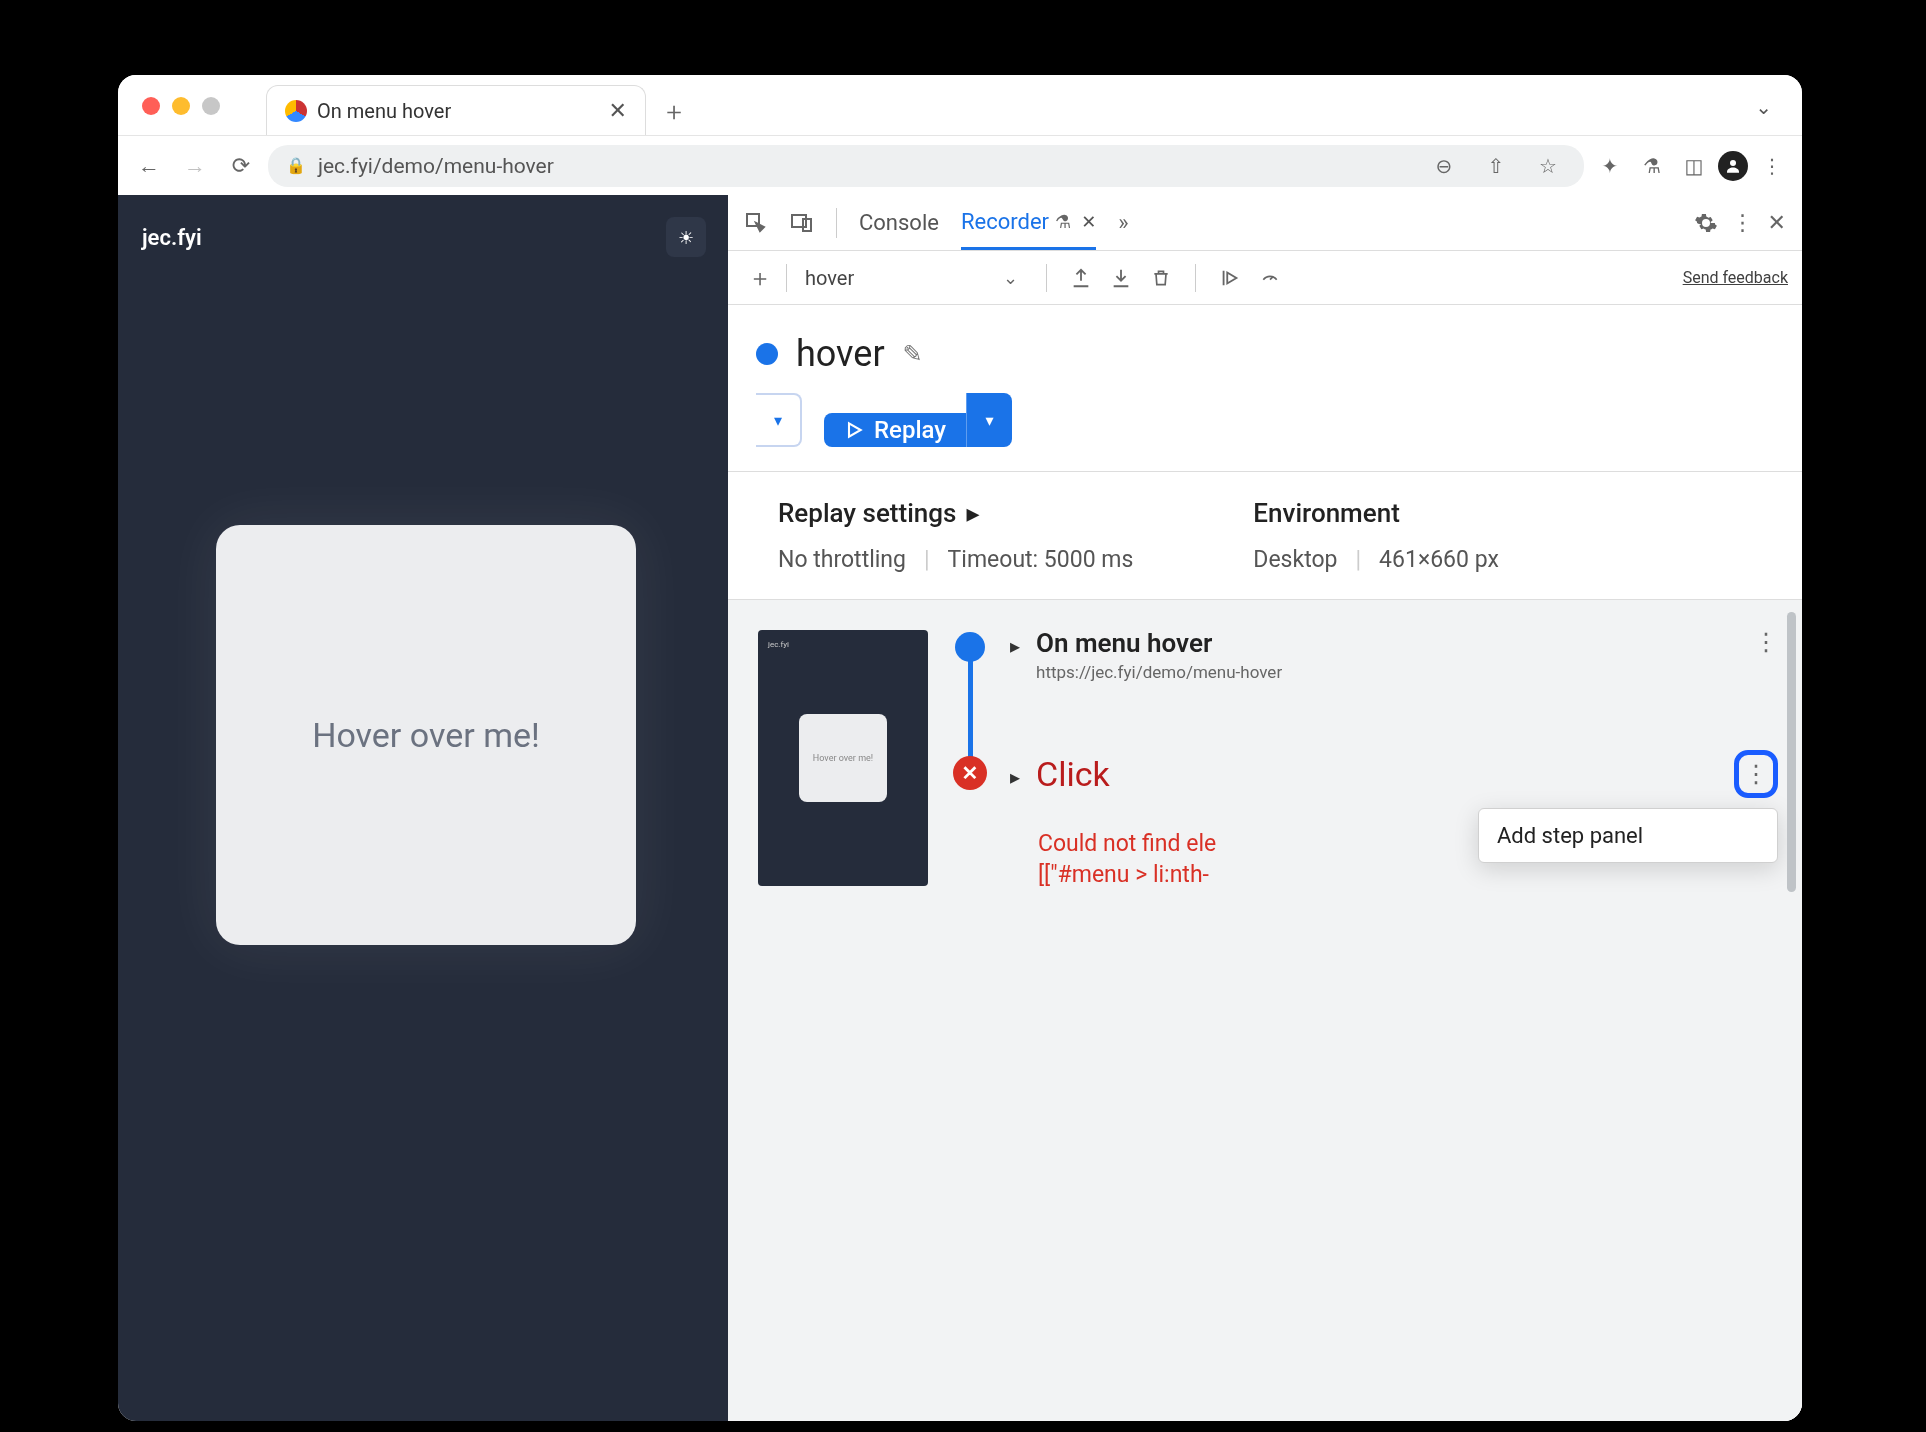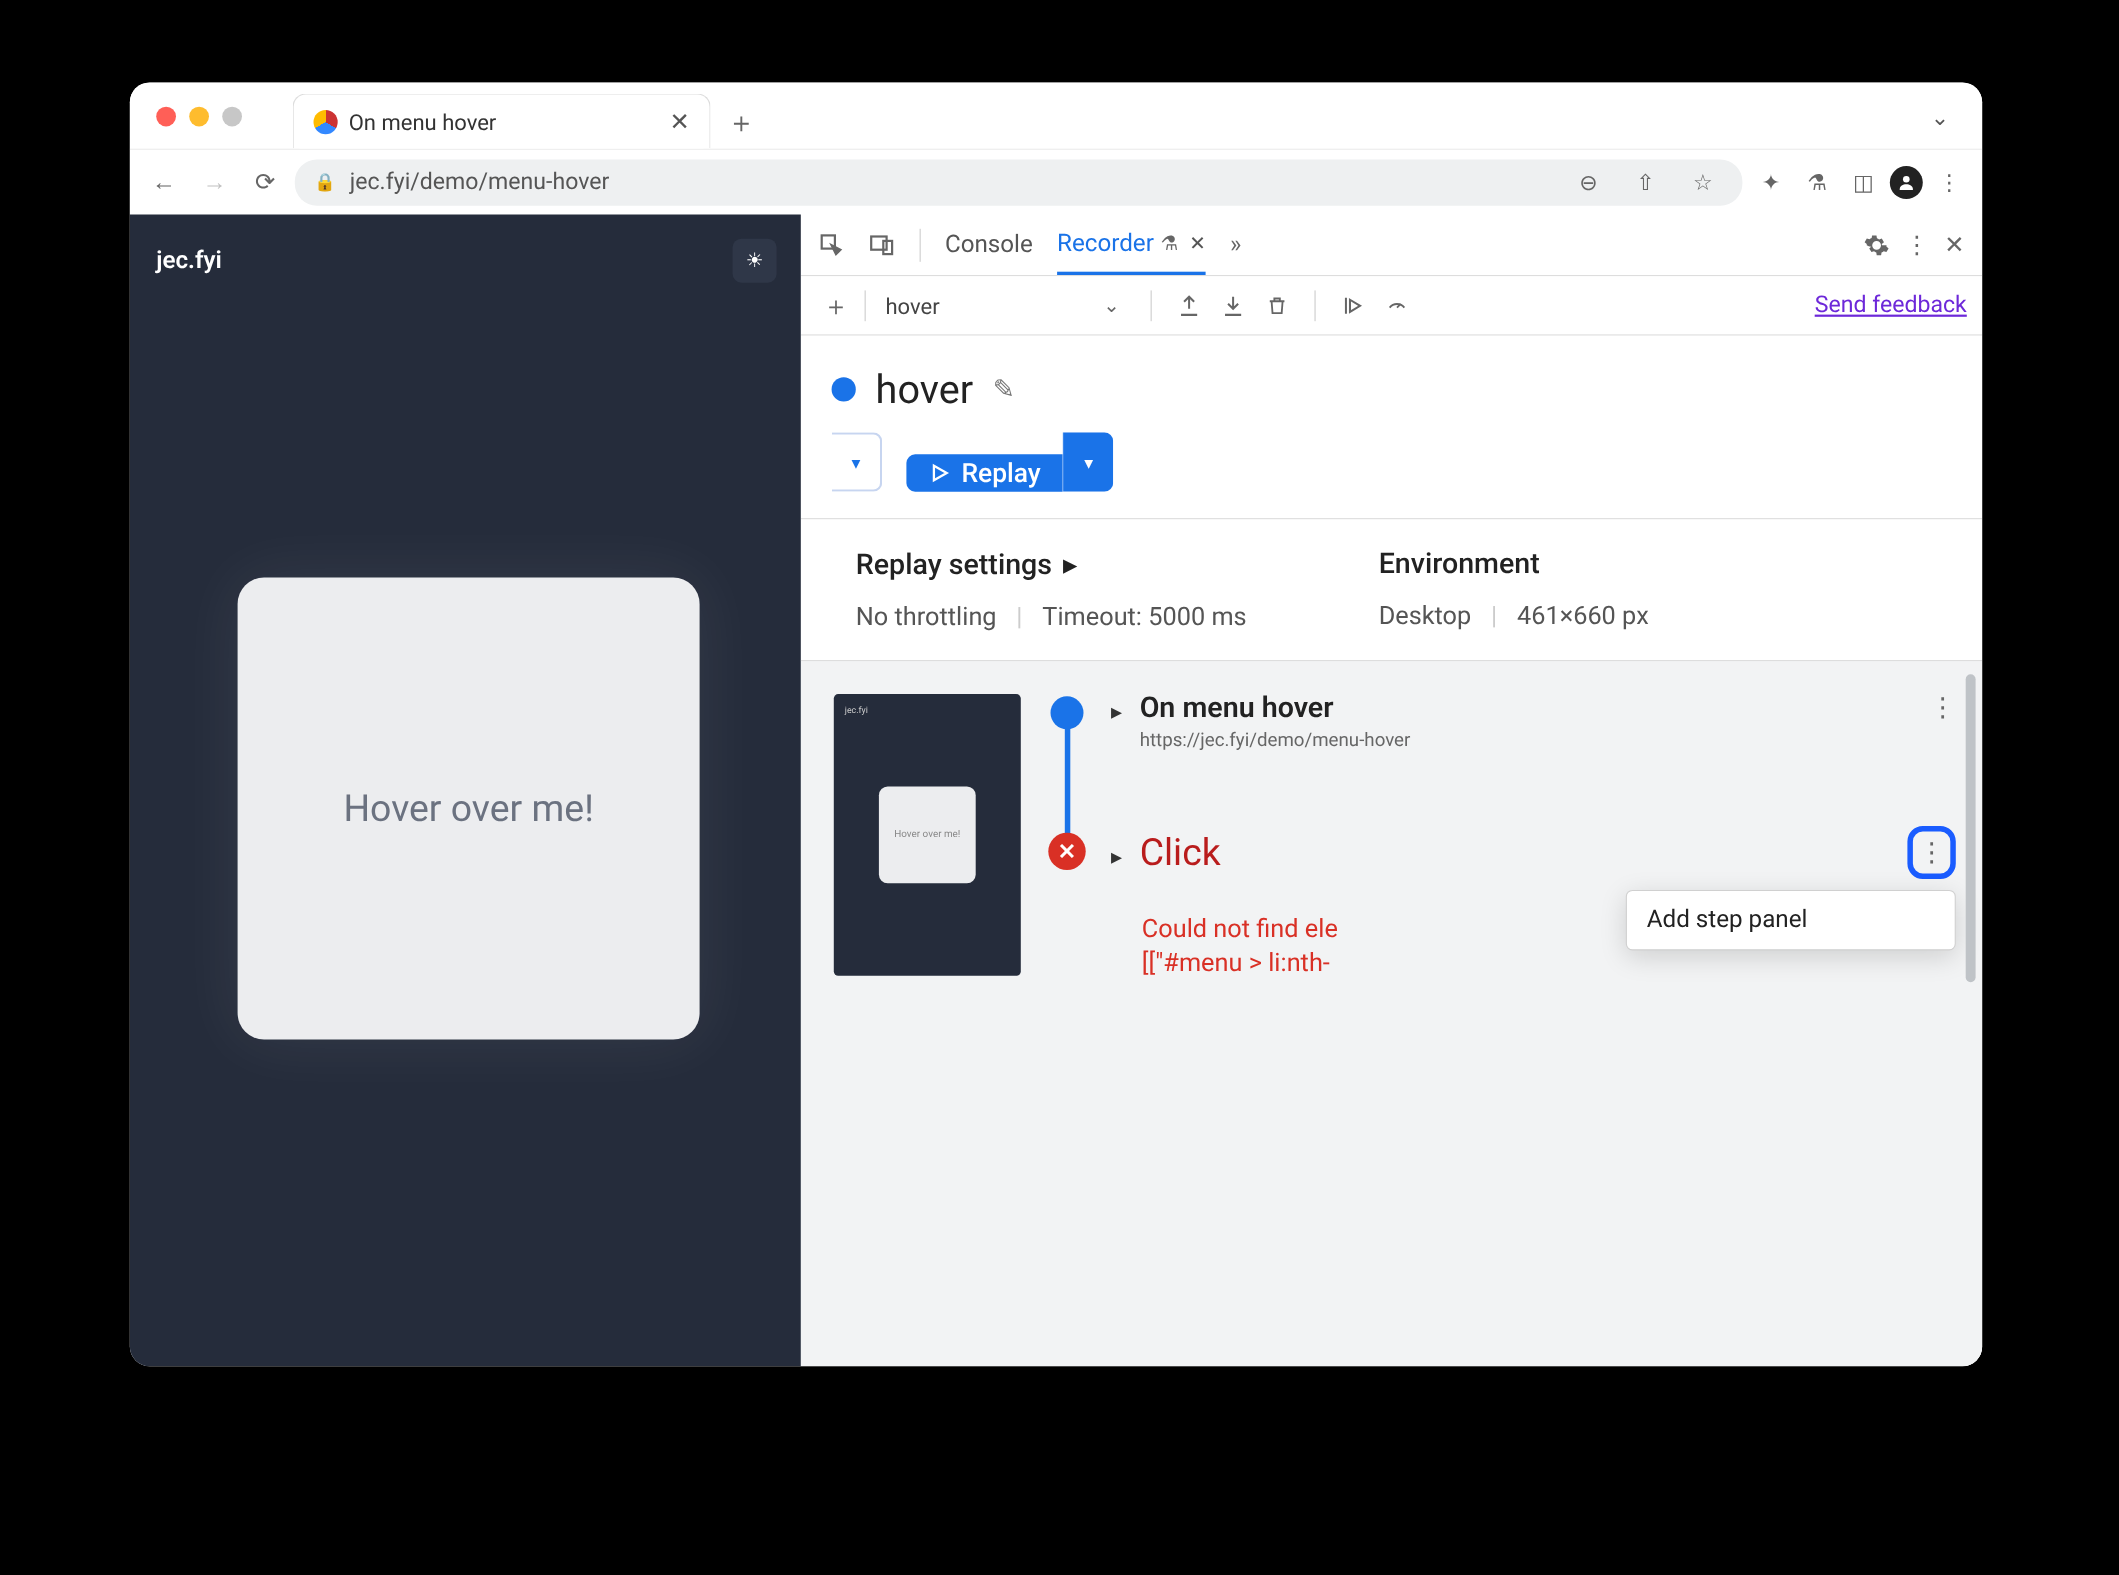--- a/index.html
+++ b/index.html
@@ -1,18 +1,18 @@
 <!DOCTYPE html>
 <html><head>
 <meta charset="utf-8">
 <style>
   * { box-sizing: border-box; margin: 0; padding: 0; font-family: -apple-system, BlinkMacSystemFont, "Segoe UI", Roboto, Arial, sans-serif; }
   body { background: #000; width: 1926px; height: 1432px; position: relative; }
   .window {
-    position: absolute; left: 118px; top: 75px; width: 1684px; height: 1167px;
+    position: absolute; left: 118px; top: 75px; width: 1684px; height: 1346px;
     background: #fff; border-radius: 18px; overflow: hidden; box-shadow: 0 0 0 1px rgba(0,0,0,0.05);
   }
   
   .tabstrip { height: 60px; background: #fff; display: flex; align-items: flex-end; padding: 0 18px; position: relative; }
   .traffic { display:flex; gap:12px; align-items:center; position:absolute; left:24px; top:22px;}
   .tl { width:18px; height:18px; border-radius:50%; }
   .tl.red{background:#ff5f57;} .tl.yellow{background:#febc2e;} .tl.gray{background:#c7c7c7;}
   .tab { display:flex; align-items:center; gap:10px; height:50px; padding:0 18px; margin-left:130px; border:1px solid #ddd; border-bottom:none; border-radius:12px 12px 0 0; background:#fff; min-width:380px; position:relative;}
   .tab .favicon { width:22px; height:22px; border-radius:50%; background: conic-gradient(#c33 0 120deg,#38f 120deg 240deg,#fb0 240deg 360deg); }
   .tab .title { font-size:20px; color:#333; flex:1;}
@@ -43,21 +43,21 @@
   .dt-tab .x{font-size:18px; color:#555;margin-left:4px;}
   .dt-right{margin-left:auto; display:flex; gap:14px; align-items:center;}
   .dt-icon{color:#666; font-size:22px;}
   
   .rec-bar { height:54px; border-bottom:1px solid #ddd; display:flex; align-items:center; padding:0 14px; gap:8px; font-size:20px; color:#444;}
   .rec-bar .plus{width:36px; height:36px; display:flex; align-items:center; justify-content:center; font-size:24px; color:#666;}
   .rec-bar .recname{flex:0 0 auto; min-width:200px; padding:4px 10px;}
   .rec-bar .chev{font-size:18px; color:#666; margin-right:10px;}
   .rec-bar .vsep{width:1px; height:28px; background:#ccc; margin:0 10px;}
   .rec-bar .ricon2{width:32px; height:32px; display:flex; align-items:center; justify-content:center; color:#666; font-size:22px;}
-  .rec-bar .sendfb{margin-left:auto; text-decoration:underline; color:#6d28d9; font-size:21px;}
+  .rec-bar .sendfb{margin-left:auto; text-decoration:underline; color:#404040; font-size:16px;}
   
   .titlearea { padding:28px 28px 18px 28px; display:flex; align-items:center; gap:18px; font-size:36px; font-weight:400; color:#222;}
   .bluedot{width:22px; height:22px; border-radius:50%; background:#1a73e8;}
   .pencil{font-size:24px; color:#777;}
   
   .btnrow{padding:0 28px 24px 28px; display:flex; gap:22px;}
   .splitbtn{display:flex; height:54px;}
   .splitbtn .main{border:2px solid #c7d5f0; background:#fff; color:#1a73e8; display:flex; align-items:center; gap:10px; padding:0 20px; border-radius:8px 0 0 8px; font-size:24px; font-weight:500;}
   .splitbtn .dd{border:2px solid #c7d5f0; border-left:none; width:46px; display:flex; align-items:center; justify-content:center; border-radius:0 8px 8px 0; color:#1a73e8;}
   .splitbtn2 .main{background:#1a73e8; color:#fff; border:none;margin-top:20px;}

